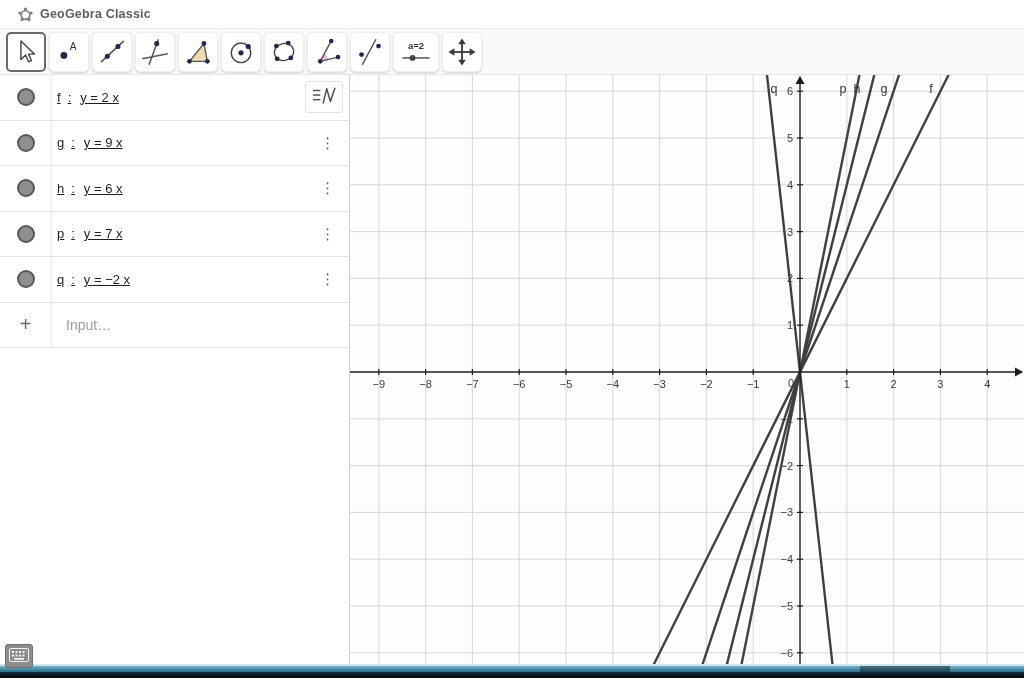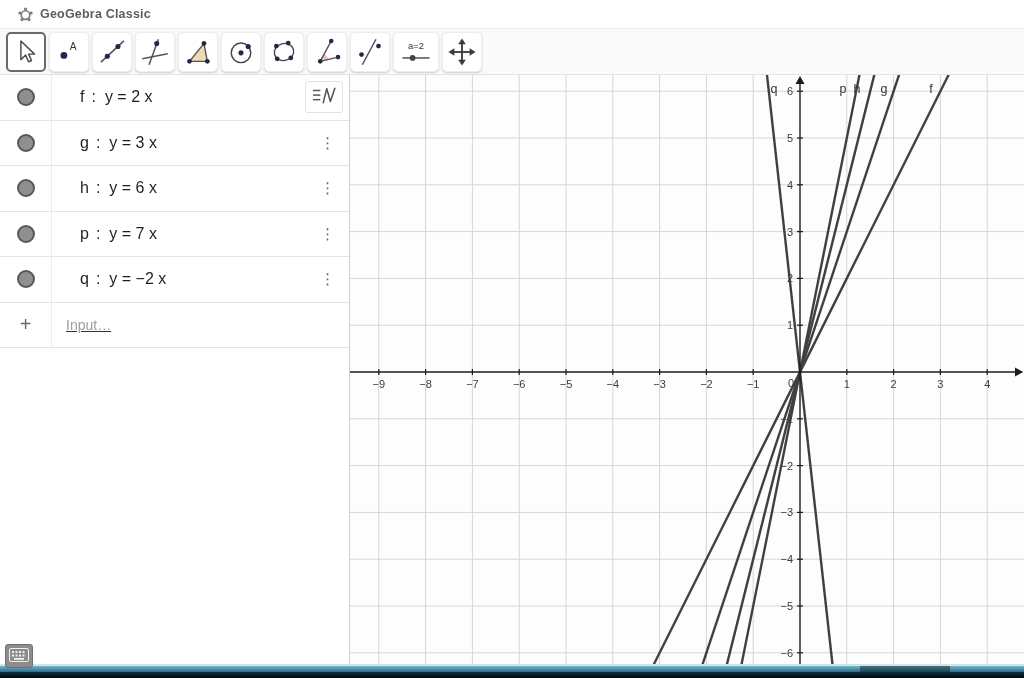--- a/index.html
+++ b/index.html
@@ -12,39 +12,39 @@
   .titlebar .logo{margin-left:18px;display:flex;align-items:center;}
   .titlebar .apptitle{margin-left:7px;font-size:12.5px;font-weight:bold;color:#5e5e5e;letter-spacing:.2px;text-align:right;}
 
   
   .toolbar{position:absolute;left:0;top:29px;width:1024px;height:46px;background:#fafafa;
            border-bottom:1px solid #e3e3e3;display:flex;align-items:center;padding-left:6px;box-sizing:border-box;}
   .tool{width:40px;height:40px;margin-right:3px;background:#fff;border:1px solid #eee;border-radius:5px;
         box-shadow:0 1px 2px rgba(0,0,0,.18);display:flex;align-items:center;justify-content:center;
         padding:0;cursor:pointer;}
   .tool.selected{border:2px solid #6a6a6a;box-shadow:none;}
-  .tool.wide{width:46px;}
+  .tool.wide{width:46px;font-weight:bold;}
   .tool svg{display:block;}
 
   
   .sidebar{position:absolute;left:0;top:75px;width:350px;height:589px;background:#fff;
            border-right:1px solid #cfcfcf;box-sizing:border-box;}
   .arow{position:relative;height:45.5px;border-bottom:1px solid #e4e4e4;display:flex;align-items:center;box-sizing:border-box;}
   .marble-col{width:52px;height:100%;border-right:1px solid #ececec;display:flex;align-items:center;justify-content:center;flex:none;box-sizing:border-box;}
   .marble{width:18px;height:18px;border-radius:50%;background:#8f8f8f;border:2px solid #585858;box-sizing:border-box;cursor:pointer;}
-  .eq{margin-left:28px;font-size:16px;color:#1f1f1f;white-space:nowrap;}
+  .eq{margin-left:5px;font-size:13px;color:#1f1f1f;white-space:nowrap;text-decoration:underline;}
   .eq .fname{margin-right:7px;}
   .eq .sep{margin-right:9px;color:#1f1f1f;}
   .rowctl{position:absolute;right:6px;top:50%;transform:translateY(-50%);}
   .kebab{font-size:15px;color:#666;padding:2px 8px;cursor:pointer;line-height:1;}
   .alg-settings-btn{width:38px;height:32px;background:#fff;border:1px solid #e2e2e2;border-radius:3px;
         display:flex;align-items:center;justify-content:center;cursor:pointer;padding:0;}
   .plus{font-size:20px;color:#6a6a6a;font-weight:400;cursor:pointer;}
   .input-row input{border:none;outline:none;font-size:14px;color:#333;width:250px;margin-left:12px;
-        font-family:"Liberation Sans",sans-serif;background:transparent;text-decoration:underline;}
+        font-family:"Liberation Sans",sans-serif;background:transparent;}
   .input-row input::placeholder{color:#9d9d9d;}
 
   
   .graph{position:absolute;left:350px;top:75px;width:674px;height:589px;background:#fdfdfd;cursor:crosshair;}
   .graph svg{display:block;}
 
   
   .kbd-btn{position:absolute;left:5px;top:644px;width:28px;height:24px;background:#8c8c8c;
            border:1px solid #6f6f6f;border-radius:3px;display:flex;align-items:center;justify-content:center;
            cursor:pointer;z-index:5;}
@@ -205,21 +205,21 @@
           </span>
         </button>
       </div>
     </div>
 
     <div class="arow">
       <div class="marble-col">
         <span class="marble"></span>
       </div>
       <div class="eq">
-        <span class="fname">g</span><span class="sep">:</span><span>y = 3 x</span>
+        <span class="fname">g</span><span class="sep">:</span><span>y = 9 x</span>
       </div>
       <div class="rowctl"><span class="kebab">⋮</span></div>
     </div>
 
     <div class="arow">
       <div class="marble-col">
         <span class="marble"></span>
       </div>
       <div class="eq">
         <span class="fname">h</span><span class="sep">:</span><span>y = 6 x</span>

